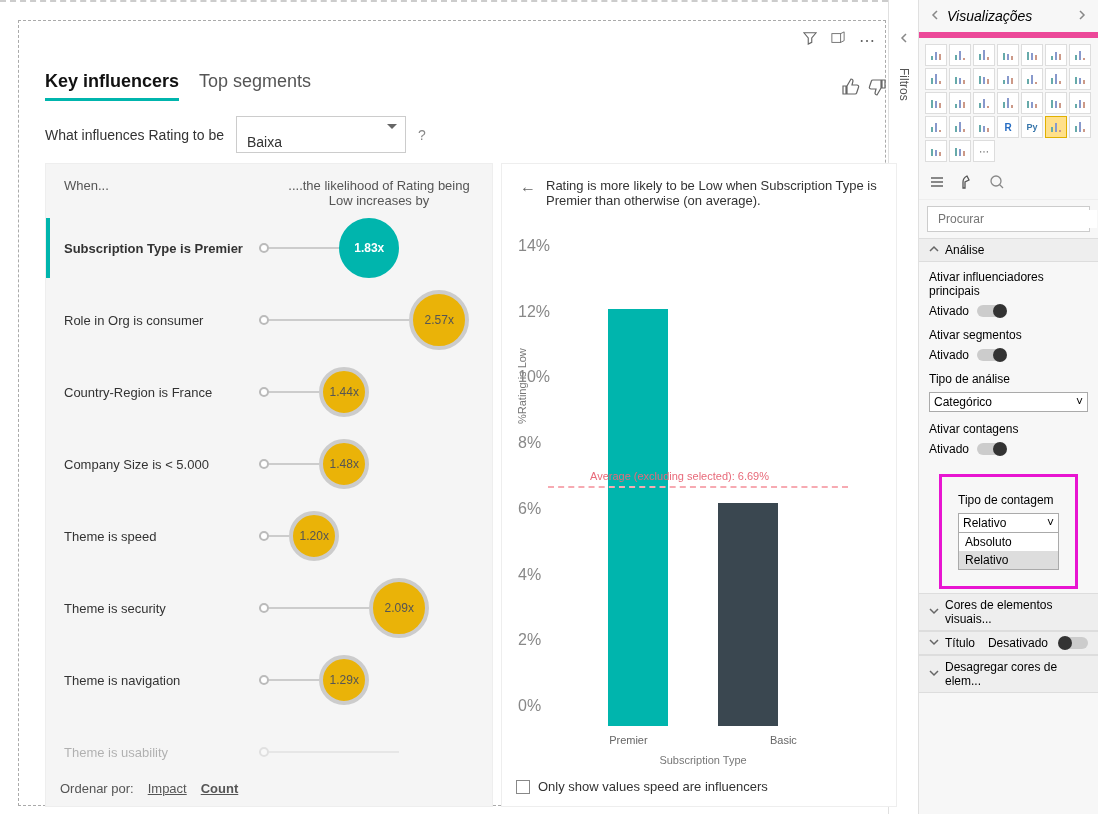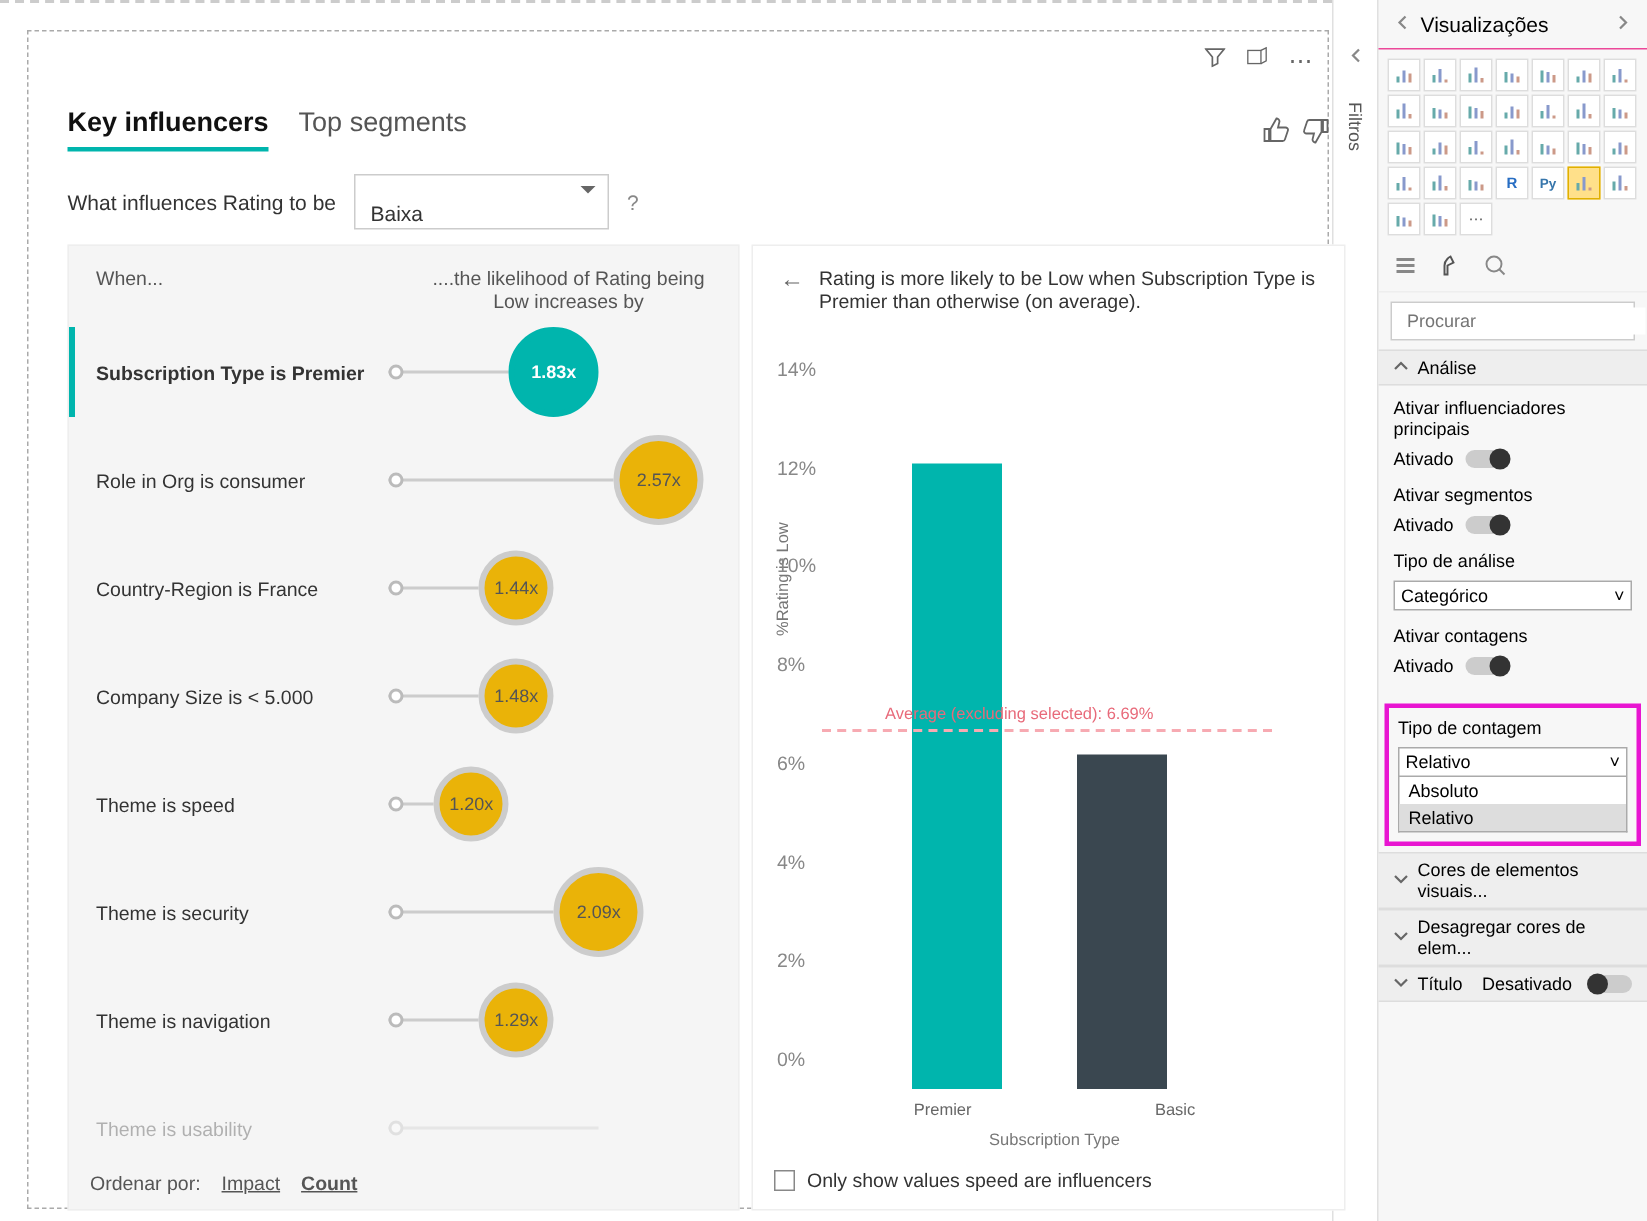--- a/index.html
+++ b/index.html
@@ -2,21 +2,21 @@
 <html><head>
 <meta charset="utf-8">
 <style>
 * { box-sizing: border-box; margin: 0; padding: 0; font-family: "Segoe UI", Arial, sans-serif; }
 body { width: 1098px; height: 814px; background: #fff; display: flex; overflow: hidden; position: relative; }
 .canvas-area { flex: 1; position: relative; background: #fff; border-top: 2px dashed #ccc; }
 .rail { width: 30px; border-left: 1px solid #e0e0e0; display: flex; flex-direction: column; align-items: center; padding-top: 30px; gap: 20px; }
 .rail-label { writing-mode: vertical-rl; font-size: 12px; color: #555; }
 .side-panel { width: 180px; border-left: 1px solid #e0e0e0; background: #f7f7f7; display: flex; flex-direction: column; font-size: 12px; }
 
-.panel-header { display: flex; align-items: center; padding: 8px 10px; border-bottom: 1px solid #ec4899; }
+.panel-header { display: flex; align-items: center; padding: 8px 10px; border-bottom: 6px solid #ec4899; font-style: italic; }
 .panel-header .chev { color: #888; cursor: pointer; }
 .panel-header h3 { font-size: 14px; font-weight: 400; flex: 1; padding-left: 6px; }
 
 .viz-grid { display: flex; flex-wrap: wrap; padding: 6px; gap: 2px; }
 .viz-icon { width: 22px; height: 22px; background: #fff; border: 1px solid #ddd; display: flex; align-items: center; justify-content: center; font-size: 10px; color: #555; cursor: pointer; }
 .viz-icon.sel { background: #ffe08a; border-color: #e0b000; }
 
 .tab-row { display: flex; gap: 14px; padding: 6px 10px; border-bottom: 1px solid #eee; }
 .tab-row span { cursor: pointer; color: #888; }
 
@@ -27,21 +27,21 @@
 .section-body { padding: 8px 10px 4px; }
 .prop-label { color: #000000; margin-bottom: 6px; }
 .toggle-row { display: flex; align-items: center; gap: 8px; margin-bottom: 10px; }
 .toggle { width: 28px; height: 12px; background: #ccc; border-radius: 6px; position: relative; cursor: pointer; }
 .toggle::after { content: ""; position: absolute; width: 14px; height: 14px; background: #333; border-radius: 50%; top: -1px; right: -2px; }
 .toggle.off::after { left: -2px; right: auto; }
 .dropdown { border: 1px solid #aaa; background: #fff; padding: 2px 4px; display: flex; justify-content: space-between; cursor: pointer; }
 .drop-list { border: 1px solid #aaa; border-top: none; background: #fff; }
 .drop-list div { padding: 2px 6px; cursor: pointer; }
 .drop-list div.sel { background: #ddd; }
-.highlight-box { border: 3px solid #e815d1; padding: 6px; margin: 4px 4px; }
+.highlight-box { border: 3px solid #e815d1; padding: 16px; margin: 4px 20px; }
 
 
 .visual-frame { position: absolute; left: 18px; top: 18px; width: 868px; height: 786px; border: 1px dashed #aaa; }
 .vis-toolbar { position: absolute; top: 10px; right: 10px; display: flex; gap: 14px; color: #666; }
 .vis-toolbar span { cursor: pointer; }
 .ki-visual { position: absolute; left: 26px; top: 46px; width: 852px; height: 746px; }
 .ki-tabs { display: flex; gap: 20px; padding: 4px 0 0 0; font-size: 18px; color: #555; }
 .ki-tab { cursor: pointer; padding-bottom: 6px; }
 .ki-tab.active { color: #111; border-bottom: 3px solid #00b5ad; font-weight: 600; }
 .ki-thumbs { position: absolute; top: 10px; right: 10px; display: flex; gap: 6px; color: #666; font-size: 18px; }
@@ -70,21 +70,21 @@
 .bubble.sel { background: #00b5ad; border-color: #00b5ad; color: #fff; }
 
 .sort-bar { position: absolute; bottom: 10px; left: 14px; font-size: 13px; color: #555; display: flex; gap: 14px; }
 .sort-bar .u { text-decoration: underline; cursor: pointer; }
 .sort-bar .b { font-weight: 600; text-decoration: underline; }
 
 .detail-head { display: flex; gap: 10px; font-size: 13px; color: #333; }
 .back { font-size: 16px; color: #666; cursor: pointer; }
 .chart-area { position: absolute; left: 46px; top: 82px; width: 310px; height: 480px; }
 .yaxis-label { position: absolute; left: 14px; top: 260px; transform: rotate(-90deg); transform-origin: left top; font-size: 11px; color: #777; }
-.tick { position: absolute; left: -30px; font-size: 13px; color: #888; transform: translateY(-50%); }
+.tick { position: absolute; left: -30px; font-size: 16px; color: #888; transform: translateY(-50%); }
 .bar { position: absolute; bottom: 0; width: 60px; }
 .bar.teal { background: #00b5ad; }
 .bar.dark { background: #3a4750; }
 .xaxis { position: absolute; left: 46px; top: 570px; width: 310px; display: flex; justify-content: space-around; font-size: 11px; color: #666; }
 .xlabel { position: absolute; left: 46px; top: 590px; width: 310px; text-align: center; font-size: 11px; color: #777; }
 .avg-line { position: absolute; border-top: 2px dashed #f7aab2; left: 0; width: 300px; }
 .avg-label { position: absolute; font-size: 11px; color: #e86a7a; white-space: nowrap; }
 .check-row { position: absolute; bottom: 12px; left: 14px; display: flex; gap: 8px; font-size: 13px; color: #333; align-items: center; }
 .checkbox { width: 14px; height: 14px; border: 1px solid #888; cursor: pointer; }
 svg.icon-svg { width: 14px; height: 14px; }
@@ -543,25 +543,25 @@
         </svg>
     </span>
     <span>Cores de elementos visuais...</span>
   </div>
   <div class="section-head">
     <span>
       <svg width="10" height="10" viewBox="0 0 10 10">
           <path d="M1 3 L5 7 L9 3" fill="none" stroke="#666" stroke-width="1.5"></path>
         </svg>
     </span>
-    <span>Desagregar cores de elem...</span>
+    <span>Título</span>
+    <span style="margin-left:auto">Desativado</span>
+    <div class="toggle off" style="margin-left:6px"></div>
   </div>
   <div class="section-head">
     <span>
       <svg width="10" height="10" viewBox="0 0 10 10">
           <path d="M1 3 L5 7 L9 3" fill="none" stroke="#666" stroke-width="1.5"></path>
         </svg>
     </span>
-    <span>Título</span>
-    <span style="margin-left:auto">Desativado</span>
-    <div class="toggle off" style="margin-left:6px"></div>
+    <span>Desagregar cores de elem...</span>
   </div>
 </div>
 
 </body></html>

